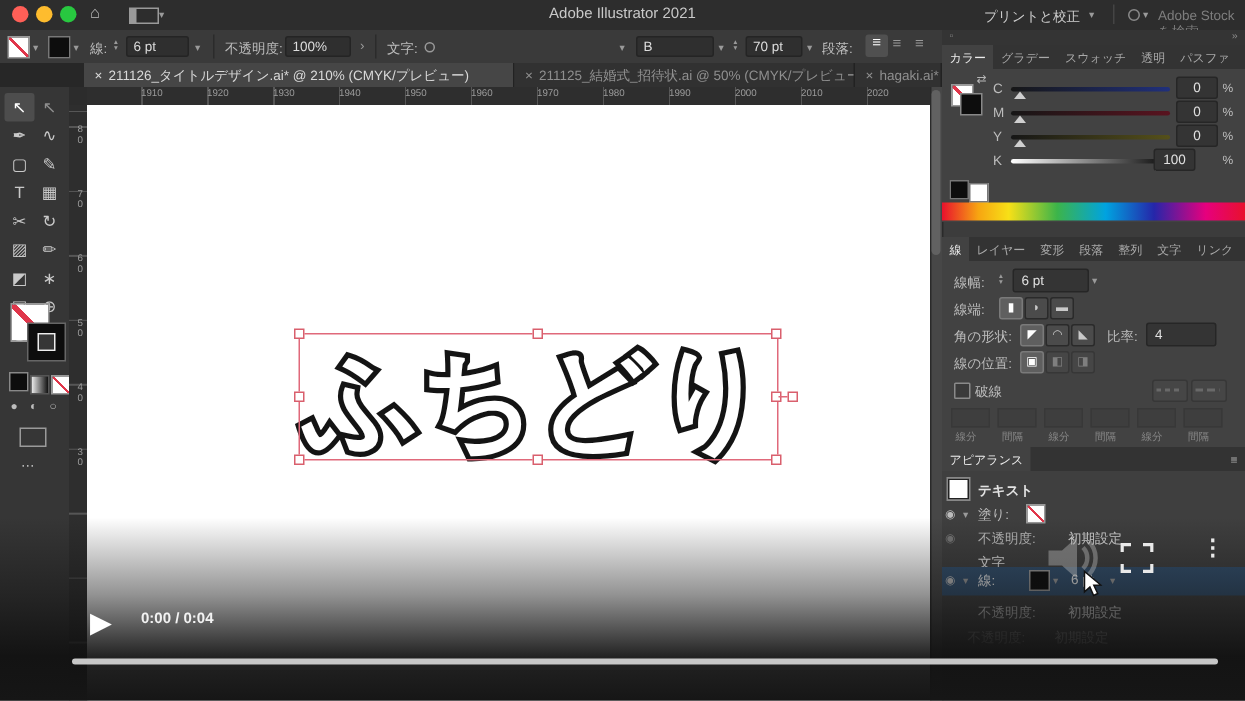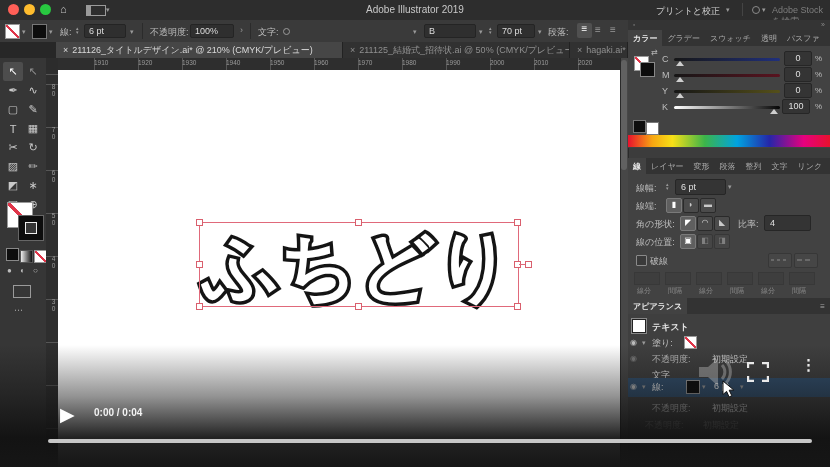--- a/index.html
+++ b/index.html
@@ -37,21 +37,21 @@
   .canvas{left:58px;top:70px;width:562px;height:397px;background:#ffffff;}
   .selbox{left:199px;top:222px;width:318px;height:83px;border:1px solid #e0697a;}
   .hd{position:absolute;width:5px;height:5px;background:#fff;border:1px solid #d95f6d;}
   .vsb{left:620px;top:58px;width:8px;height:409px;background:#474747;border-left:1px solid #2a2a2a;}
   .vsbthumb{left:621px;top:60px;width:6px;height:110px;background:#616161;border-radius:3px;}
   
   .dock{left:628px;top:20px;width:202px;height:447px;background:#3c3c3c;border-left:1px solid #2a2a2a;}
   .dockstrip{left:628px;top:20px;width:202px;height:10px;background:#343434;color:#8a8a8a;font-size:7px;}
   .ptabs{position:absolute;width:202px;height:16px;background:#333333;display:flex;align-items:stretch;overflow:hidden;}
   .ptab{display:flex;align-items:center;padding:0 5px;font-size:8px;color:#a9a9a9;white-space:nowrap;}
-  .ptab.on{background:#424242;color:#ececec;font-weight:bold;}
+  .ptab.on{background:#424242;color:#ececec;}
   .pbody{position:absolute;width:202px;background:#424242;}
   .val{background:#343434;border:1px solid #262626;border-radius:2px;color:#e0e0e0;font-size:9px;text-align:center;}
   .mbtn{position:absolute;width:14px;height:13px;background:#4b4b4b;border:1px solid #2a2a2a;border-radius:2px;color:#c9c9c9;font-size:8px;line-height:12px;text-align:center;}
   .mbtn.on{background:#5f5f5f;color:#ffffff;border-color:#7a7a7a;}
   .track{position:absolute;height:3px;width:106px;border-radius:2px;}
   .thumb{position:absolute;top:3px;width:0;height:0;border-left:4px solid transparent;border-right:4px solid transparent;border-bottom:5px solid #cfcfcf;}
   .cbox{position:absolute;width:9px;height:9px;border:1px solid #8a8a8a;background:#3a3a3a;border-radius:1px;}
   .dashfield{position:absolute;width:24px;height:11px;background:#3a3a3a;border:1px solid #2c2c2c;}
   .approw-sel{left:628px;top:378px;width:202px;height:19px;background:#33506e;}
   .eye{font-size:8px;color:#bcbcbc;}
@@ -67,21 +67,21 @@
 
 <div id="app">
 
   <div class="abs titlebar">
     <div class="abs tl" style="left:8px;background:#ff5f57"></div>
     <div class="abs tl" style="left:24px;background:#febc2e"></div>
     <div class="abs tl" style="left:40px;background:#28c840"></div>
     <span class="abs t11" style="left:60px;top:3px;color:#bdbdbd">⌂</span>
     <span class="abs" style="left:86px;top:5px;width:14px;height:9px;border:1px solid #9a9a9a;border-left:5px solid #9a9a9a"></span>
     <span class="abs chev" style="left:106px;top:6px">▾</span>
-    <div class="abs t10" style="left:0;top:4px;width:830px;text-align:center;color:#c9c9c9">Adobe Illustrator 2019</div>
+    <div class="abs t10" style="left:0;top:4px;width:830px;text-align:center;color:#c9c9c9">Adobe Illustrator 2021</div>
     <span class="abs t9" style="left:656px;top:5px;color:#cfcfcf">プリントと校正</span>
     <span class="abs chev" style="left:726px;top:6px">▾</span>
     <div class="abs" style="left:742px;top:3px;width:1px;height:13px;background:#444"></div>
     <span class="abs" style="left:752px;top:6px;width:6px;height:6px;border:1px solid #8a8a8a;border-radius:50%"></span>
     <span class="abs chev" style="left:762px;top:6px">▾</span>
     <span class="abs t9" style="left:772px;top:5px;color:#7e7e7e">Adobe Stock を検索</span>
   </div>
 
   <div class="abs controlbar">
     <div class="abs" style="left:5px;top:4px;width:15px;height:15px;">
@@ -281,21 +281,21 @@
     <div class="track" style="left:46px;top:44px;background:linear-gradient(90deg,#161616,#55501a)">
         <div class="thumb" style="left:2px"></div>
       </div>
     <div class="val" style="position:absolute;left:156px;top:37px;width:26px;height:13px;line-height:13px">0</div>
     <span class="t8 lbl" style="position:absolute;left:187px;top:40px">%</span>
 
     <span class="t9 lbl" style="position:absolute;left:34px;top:56px">K</span>
     <div class="track" style="left:46px;top:60px;background:linear-gradient(90deg,#ffffff,#050505)">
         <div class="thumb" style="left:96px"></div>
       </div>
-    <div class="val" style="position:absolute;left:154px;top:53px;width:26px;height:13px;line-height:13px">100</div>
+    <div class="val" style="position:absolute;left:141px;top:53px;width:26px;height:13px;line-height:13px">100</div>
     <span class="t8 lbl" style="position:absolute;left:187px;top:56px">%</span>
 
     <div style="position:absolute;left:5px;top:74px;width:11px;height:11px;background:#0d0d0d;border:1px solid #777"></div>
     <div style="position:absolute;left:18px;top:76px;width:11px;height:11px;background:#ffffff;border:1px solid #777"></div>
     <div class="spectrum" style="position:absolute;left:0;top:89px;width:202px;height:12px"></div>
   </div>
 
   <div class="ptabs" style="left:628px;top:158px">
     <div class="ptab on">線</div>
     <div class="ptab">レイヤー</div>

